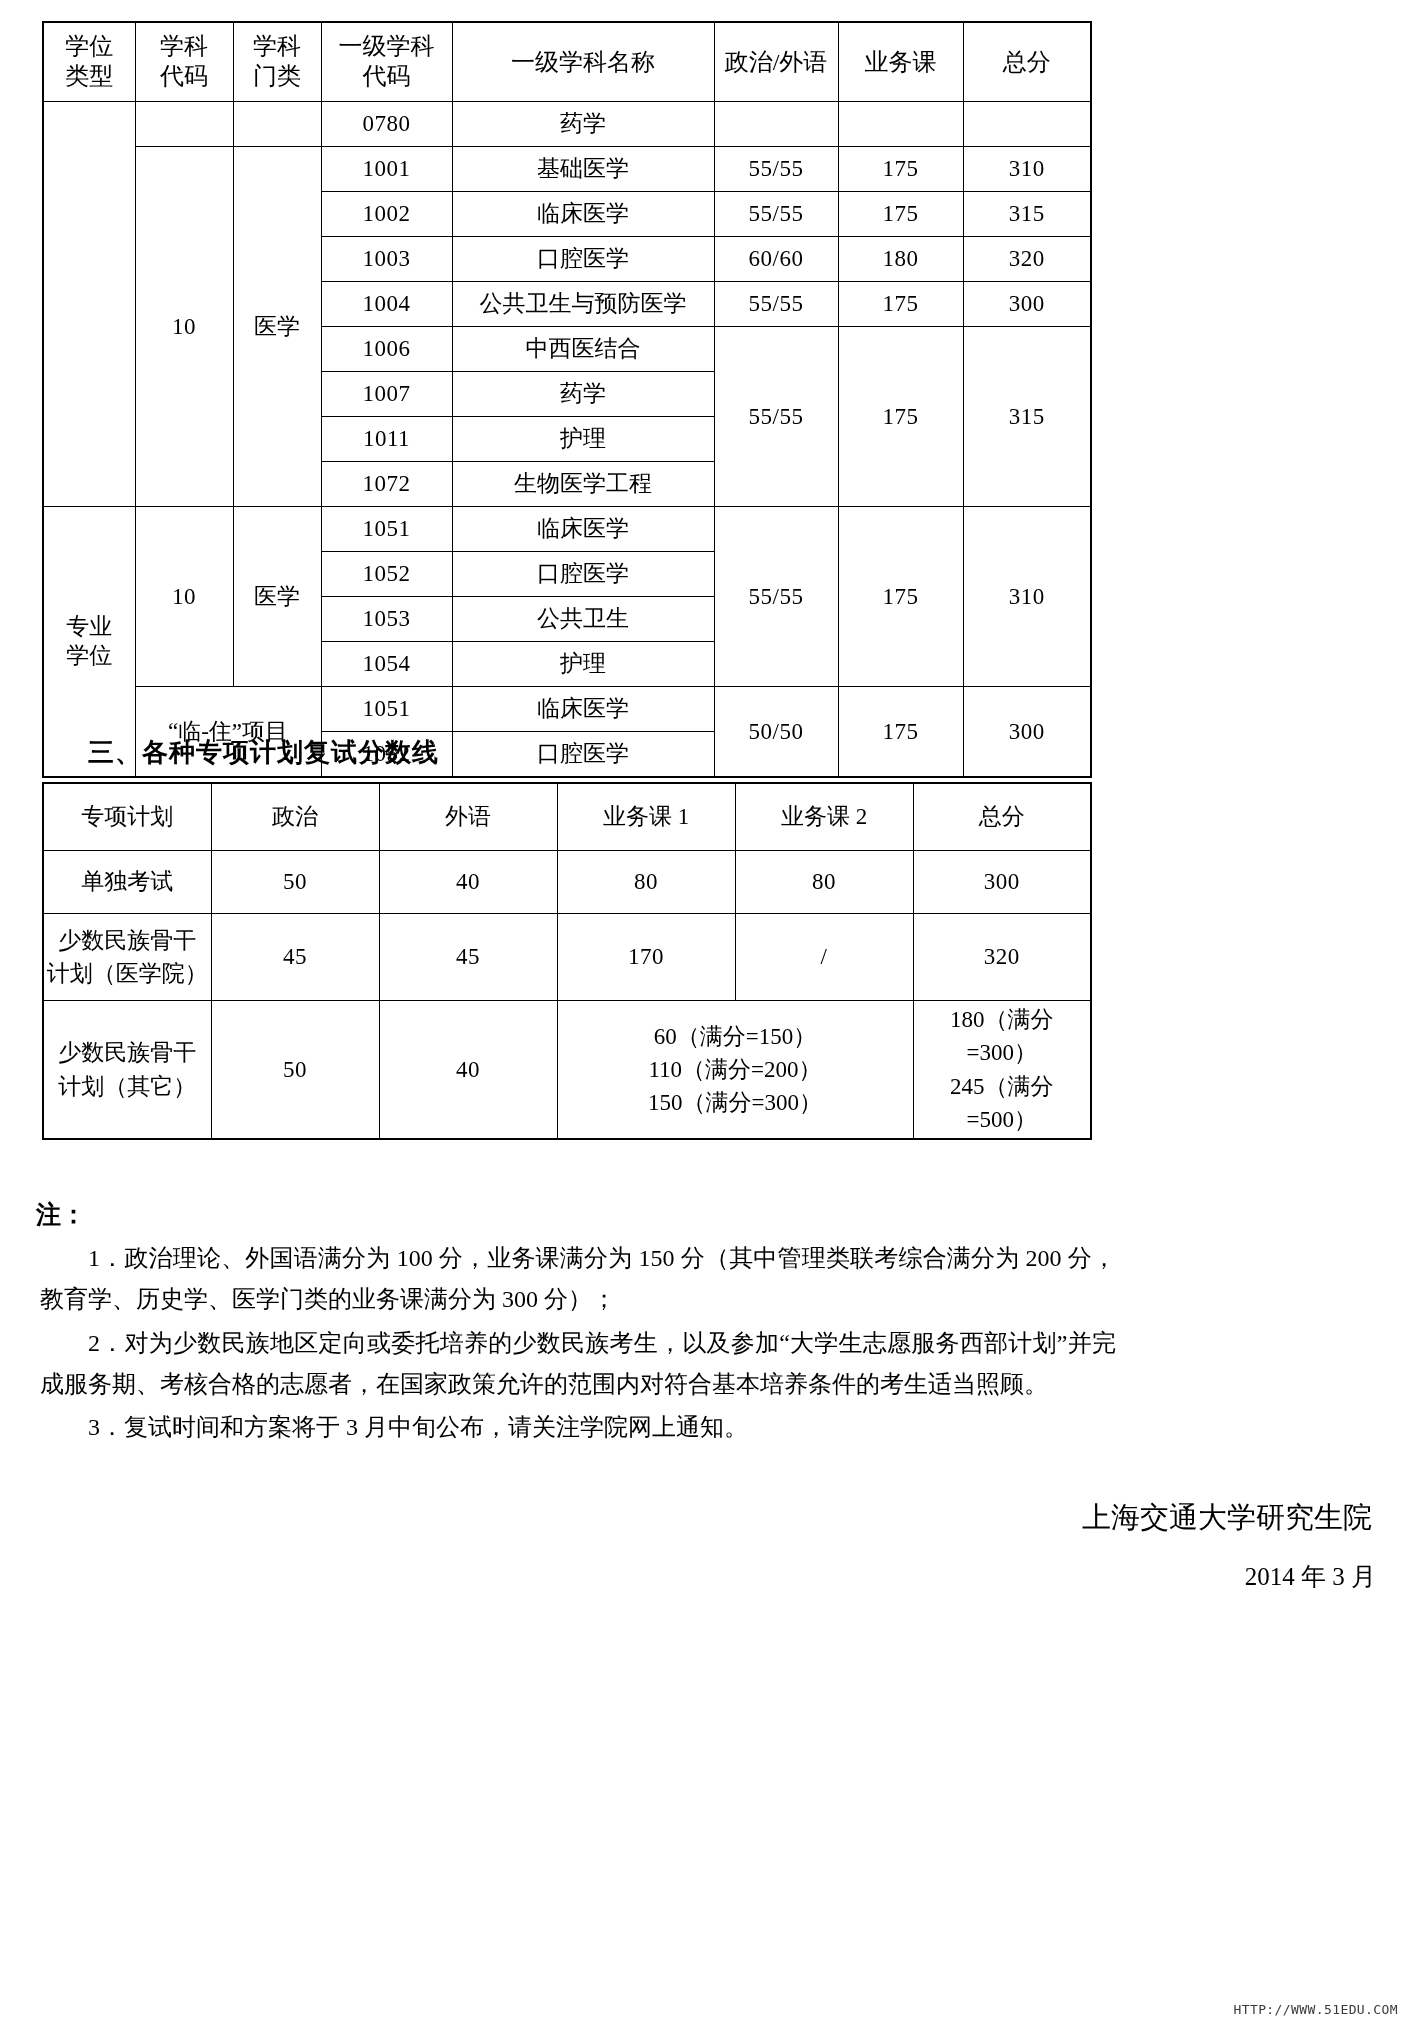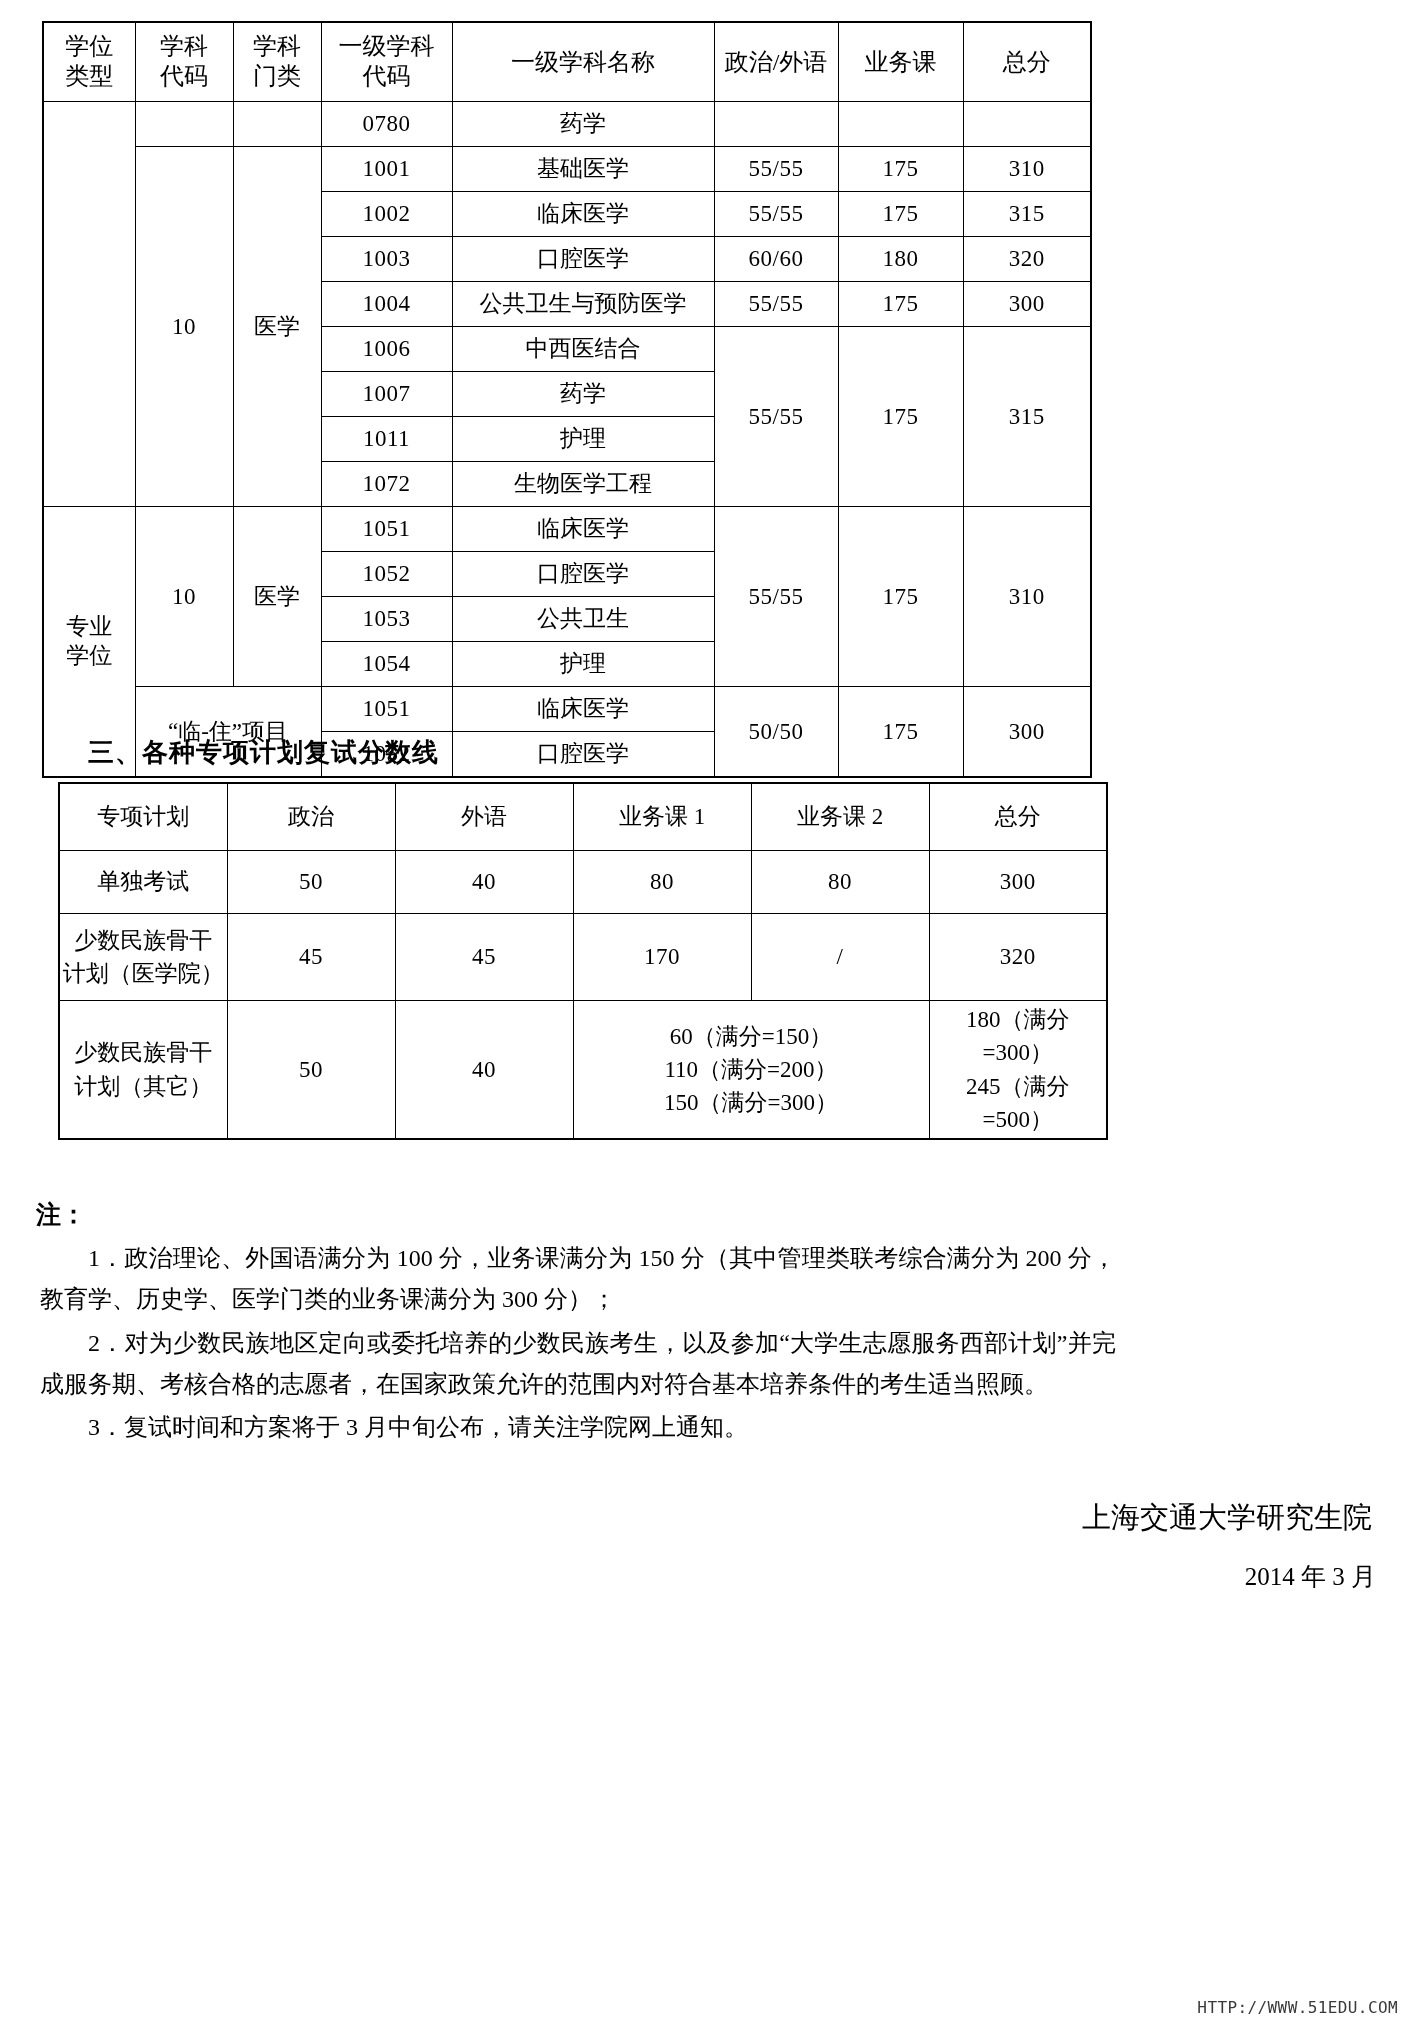--- a/index.html
+++ b/index.html
@@ -73,21 +73,21 @@
     top: 735px;
     font-size: 26px;
     font-weight: bold;
     font-family: "Liberation Sans", "DejaVu Sans", sans-serif;
     letter-spacing: 1px;
   }
 
   
   .t2-wrap {
     position: absolute;
-    left: 58px;
+    left: 42px;
     top: 782px;
     width: 1048px;
   }
   .t2 td {
     font-size: 23px;
   }
   .t2 td.hd {
     height: 62px;
   }
   .t2 td.r {
@@ -137,21 +137,21 @@
   .footer-date {
     position: absolute;
     right: 36px;
     top: 1560px;
     font-size: 25px;
   }
   .footer-url {
     position: absolute;
     right: 14px;
     bottom: 4px;
-    font-size: 16px;
+    font-size: 13px;
     font-family: "DejaVu Sans Mono", "Liberation Mono", monospace;
     color: #3a3a3a;
     letter-spacing: 0.4px;
   }
 </style>
 </head>
 <body>
 
 <div class="page">
 

